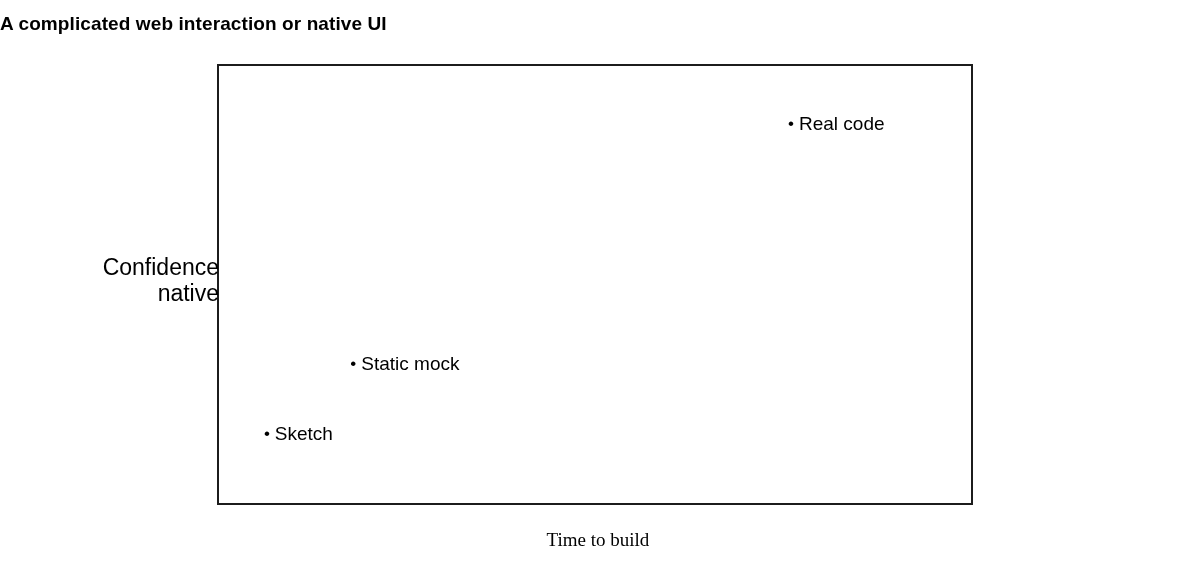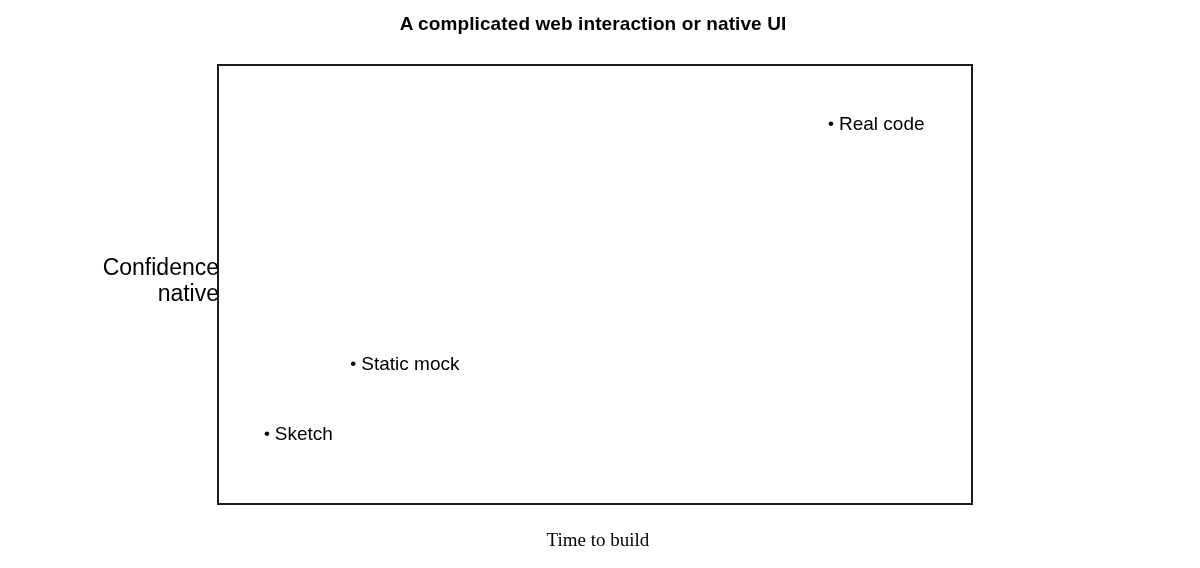--- a/index.html
+++ b/index.html
@@ -13,25 +13,24 @@
     background: #ffffff;
     font-family: "Liberation Sans", sans-serif;
     color: #000000;
     overflow: hidden;
   }
   .chart-title {
     position: absolute;
     top: 13px;
     left: 0;
     width: 1104px;
-    text-align: center;
+    text-align: left;
     font-size: 19px;
     font-weight: bold;
     letter-spacing: 0.1px;
-    padding-left: 41px;
   }
   .plot-area {
     position: absolute;
     left: 217px;
     top: 64px;
     width: 756px;
     height: 441px;
     box-sizing: border-box;
     border: 2px solid #1c1c1c;
     background: #ffffff;
@@ -69,21 +68,21 @@
   }
 </style>
 </head>
 <body>
 
 <div class="chart-title">A complicated web interaction or native UI</div>
 
 <div class="plot-area">
     <div class="data-point" style="left: 6.5%; top: 84%;"><span class="bullet">•</span><span>Sketch</span></div>
     <div class="data-point" style="left: 18%; top: 68%; text-align: center;"><span class="bullet">•</span><span>Static mock</span></div>
-    <div class="data-point" style="left: 76.2%; top: 13%; margin-left: 40px;"><span class="bullet">•</span><span>Real code</span></div>
+    <div class="data-point" style="left: 76.2%; top: 13%;"><span class="bullet">•</span><span>Real code</span></div>
   </div>
 
 <div class="y-axis-label">
   <span>Confidence</span><br>
   <span>native</span>
 </div>
 
 <div class="x-axis-label">Time to build</div>
 
 </body></html>

